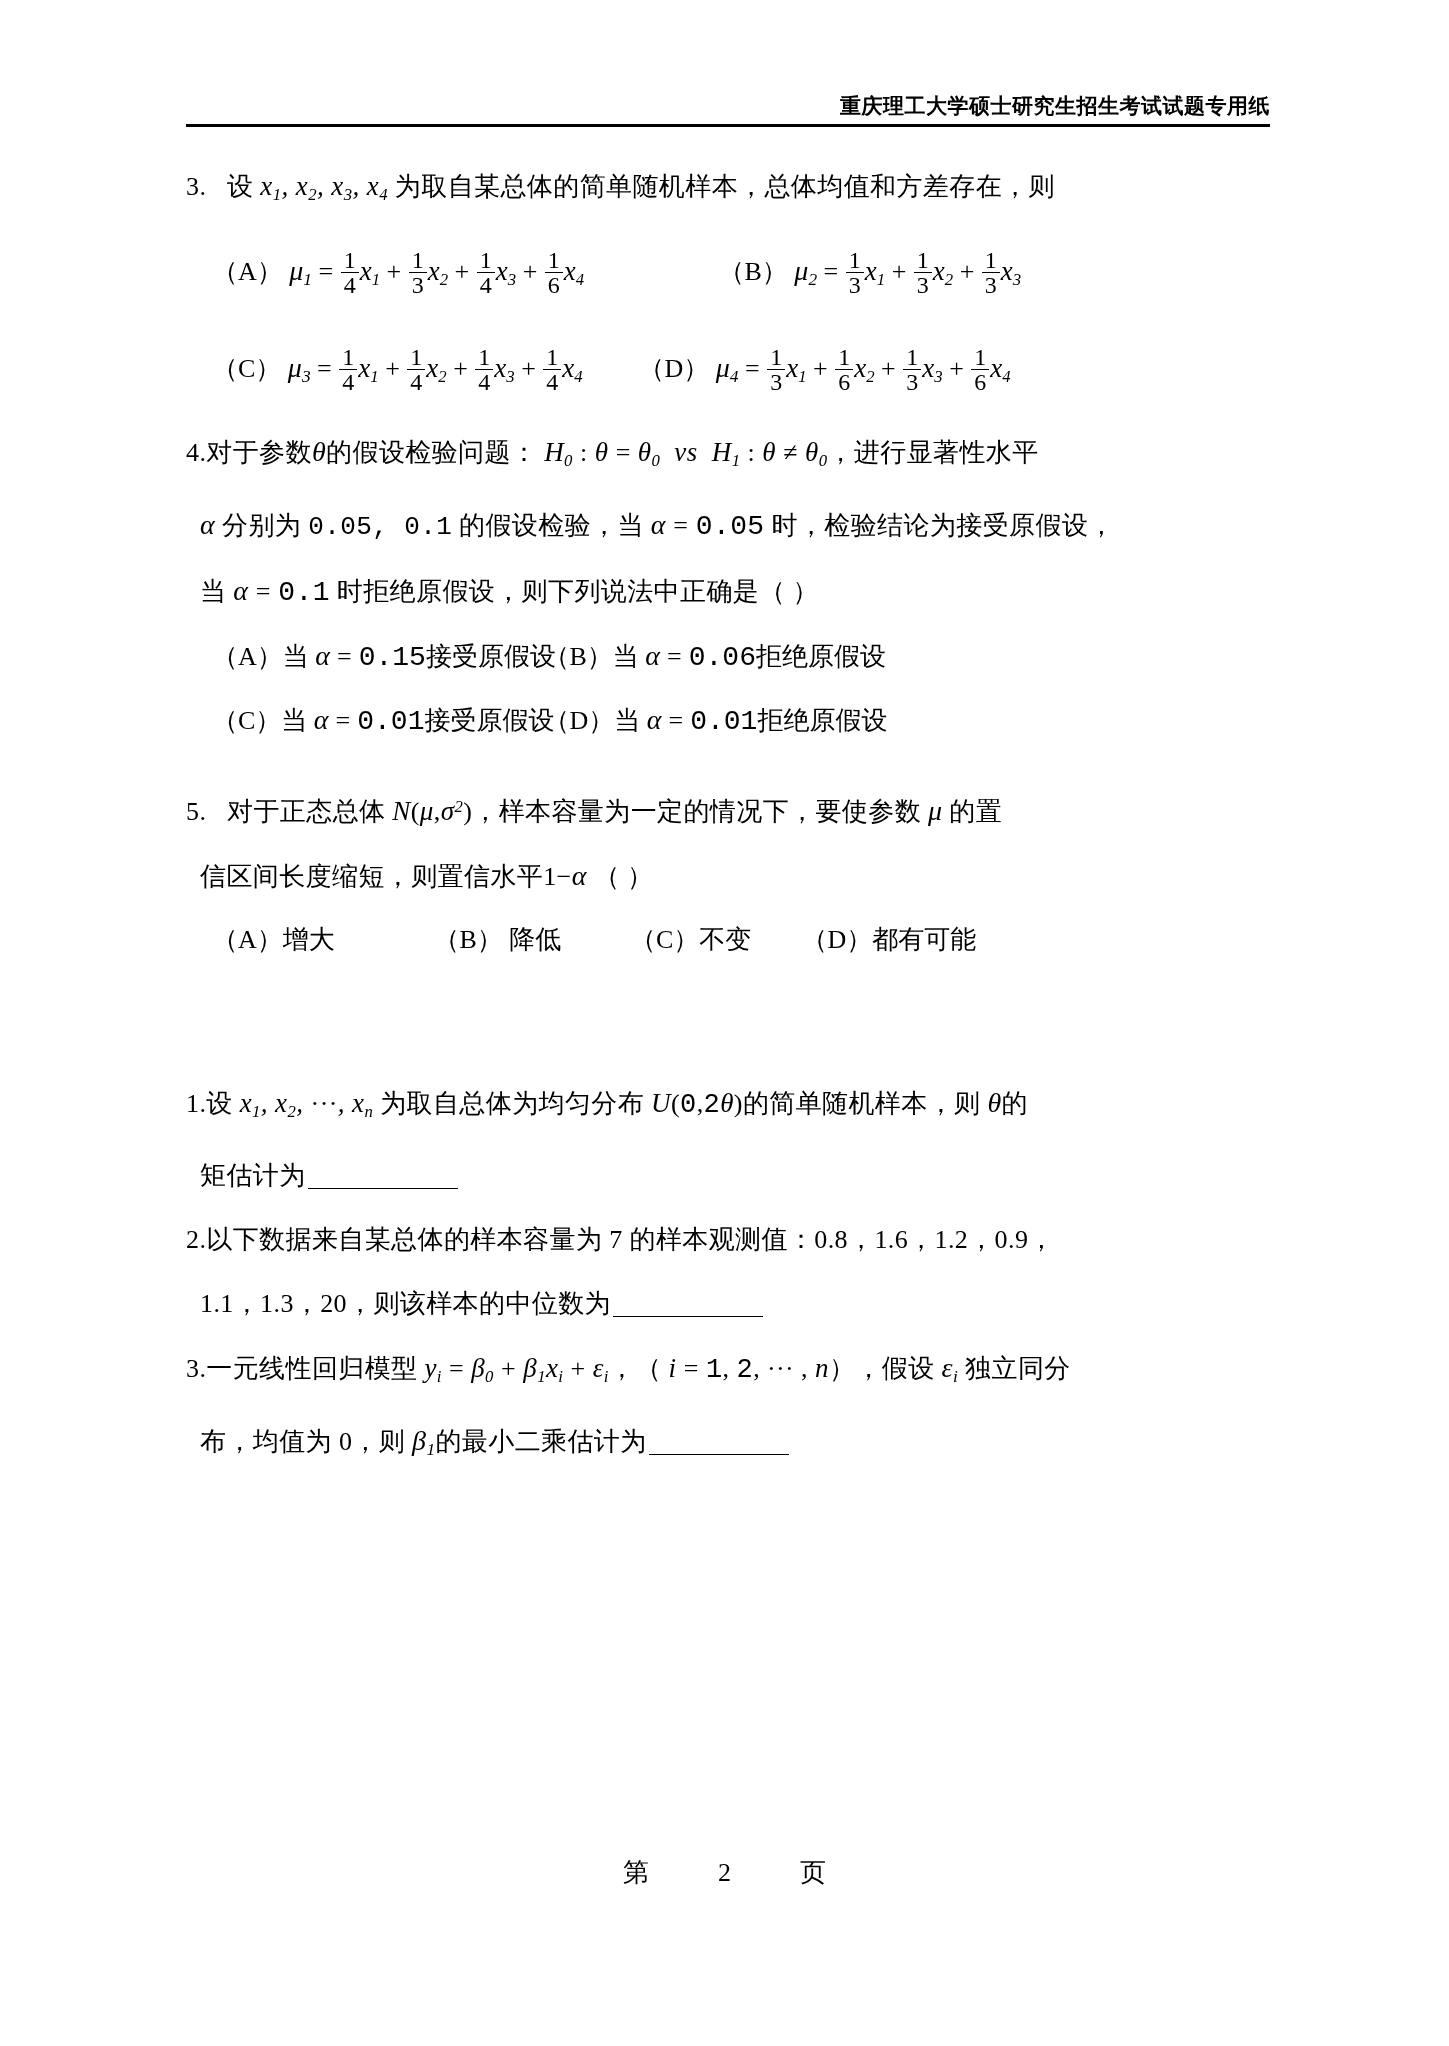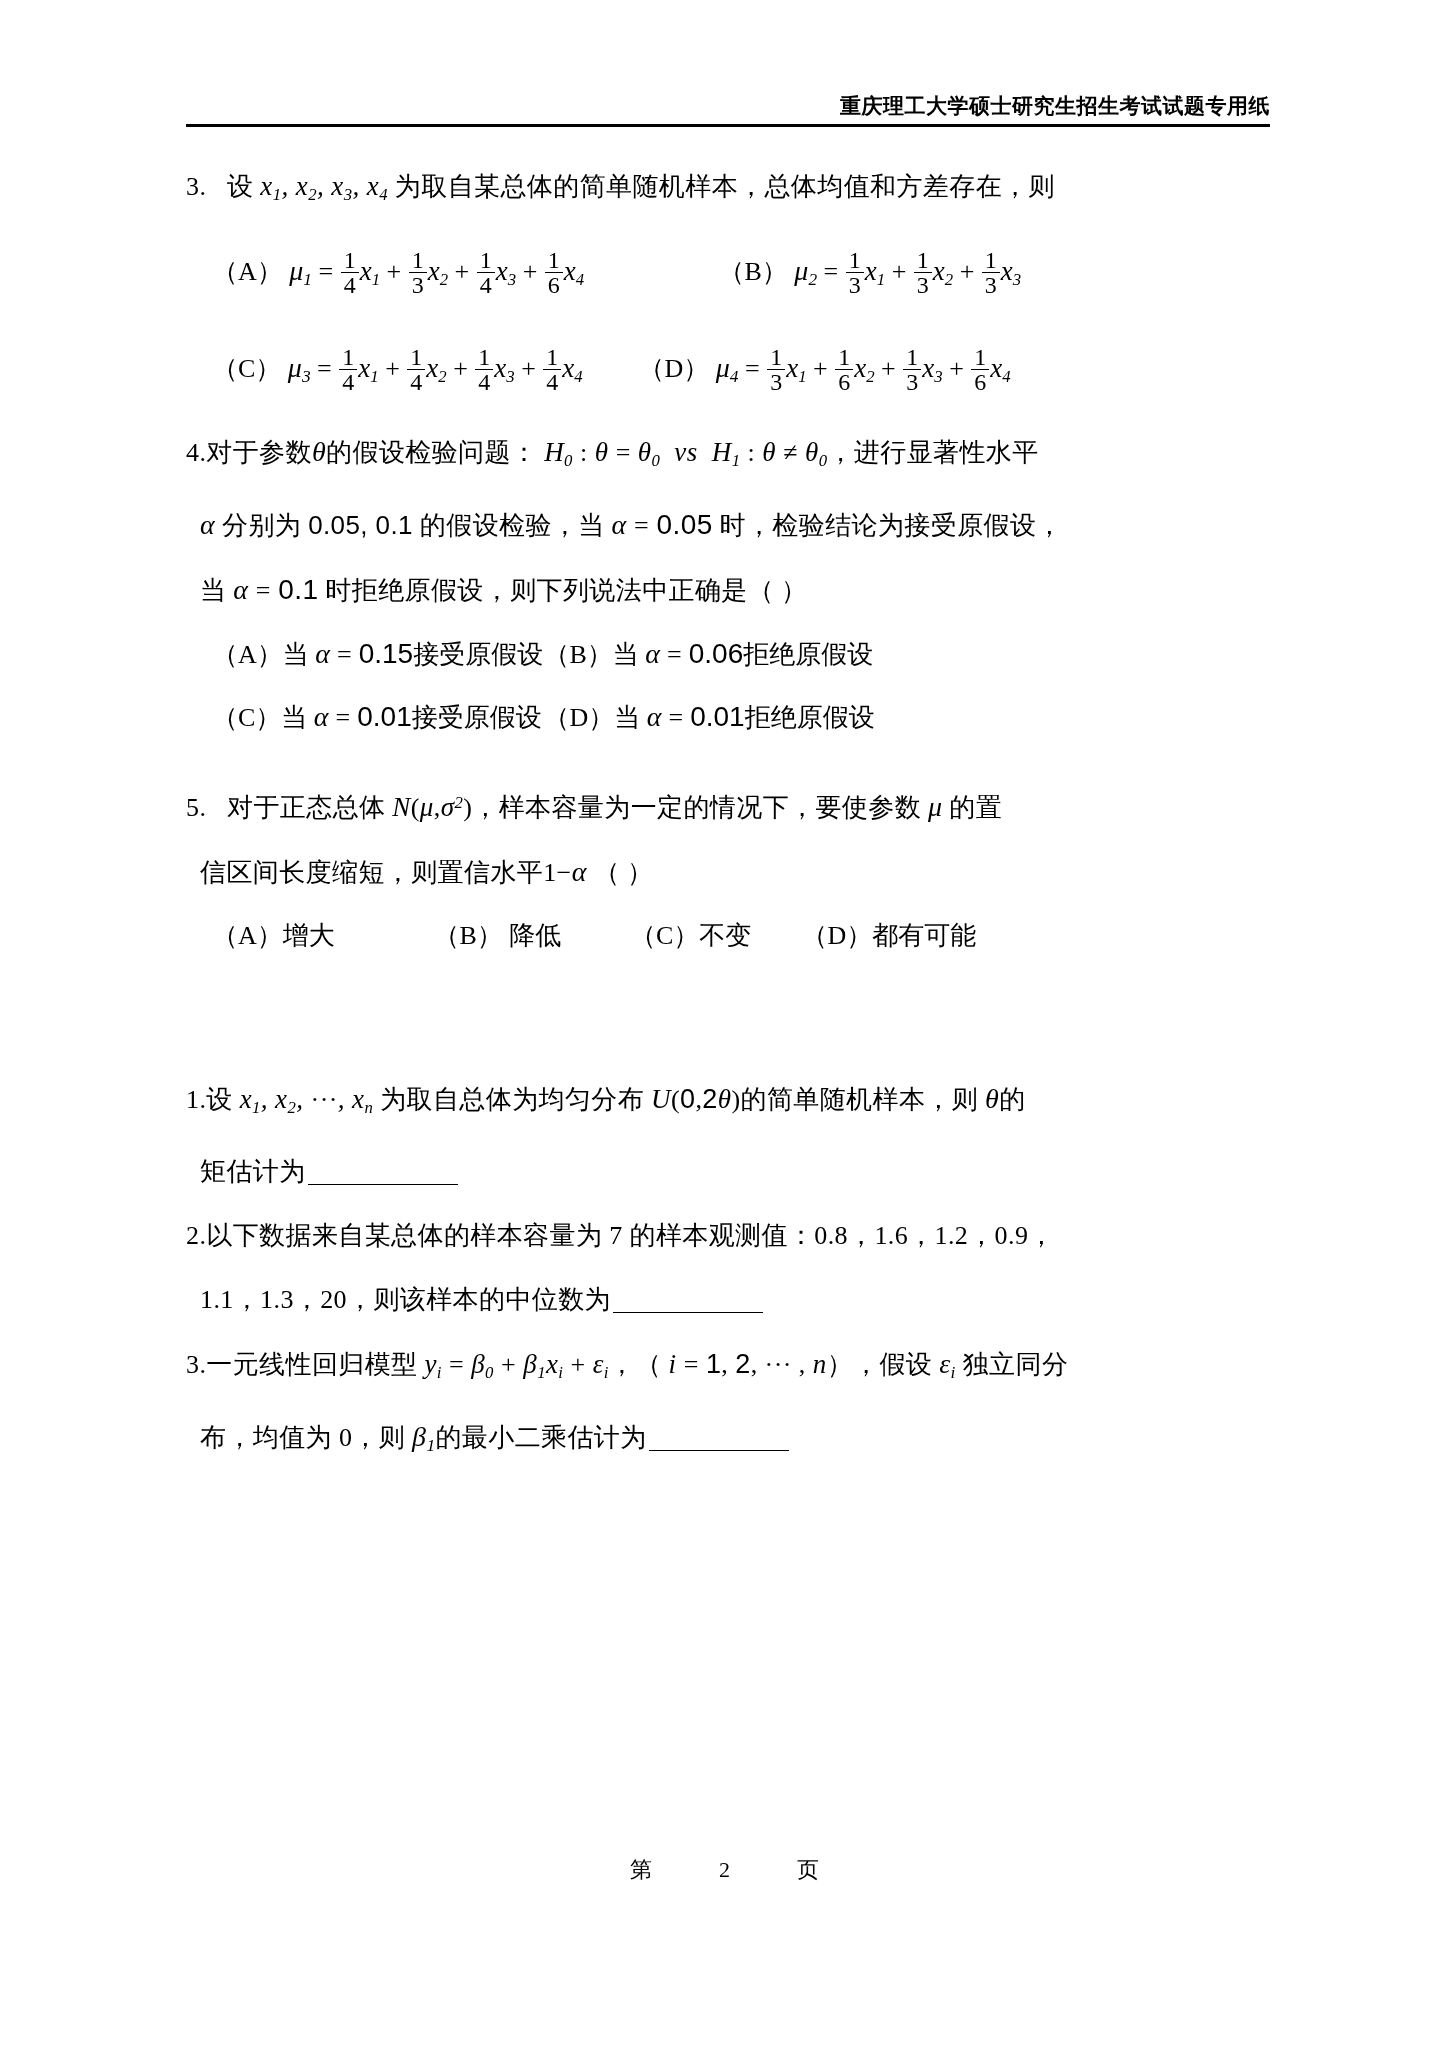--- a/index.html
+++ b/index.html
@@ -80,21 +80,21 @@
   sub {
     font-size: 0.62em;
     vertical-align: -0.28em;
     font-style: italic;
   }
   sup {
     font-size: 0.62em;
     vertical-align: 0.5em;
     font-style: italic;
   }
-  .num { font-family: Liberation Sans, sans-serif; font-style: normal; }
+  .num { font-family: Liberation Mono, monospace; font-style: normal; }
 
   
   .frac {
     display: inline-block;
     vertical-align: -0.48em;
     text-align: center;
     font-style: normal;
     font-size: 24px;
     line-height: 1.02;
     margin: 0 1px;
@@ -139,21 +139,21 @@
   }
   .blank.short { width: 140px; }
 
   
   .footer {
     position: absolute;
     left: 0;
     top: 1855px;
     width: 1449px;
     text-align: center;
-    font-size: 22px;
+    font-size: 26px;
   }
   .footer span { display: inline-block; }
   .footer .pg-gap1 { width: 56px; }
   .footer .pg-gap2 { width: 56px; }
 </style>
 </head>
 <body>
 
 <div class="page">
 

